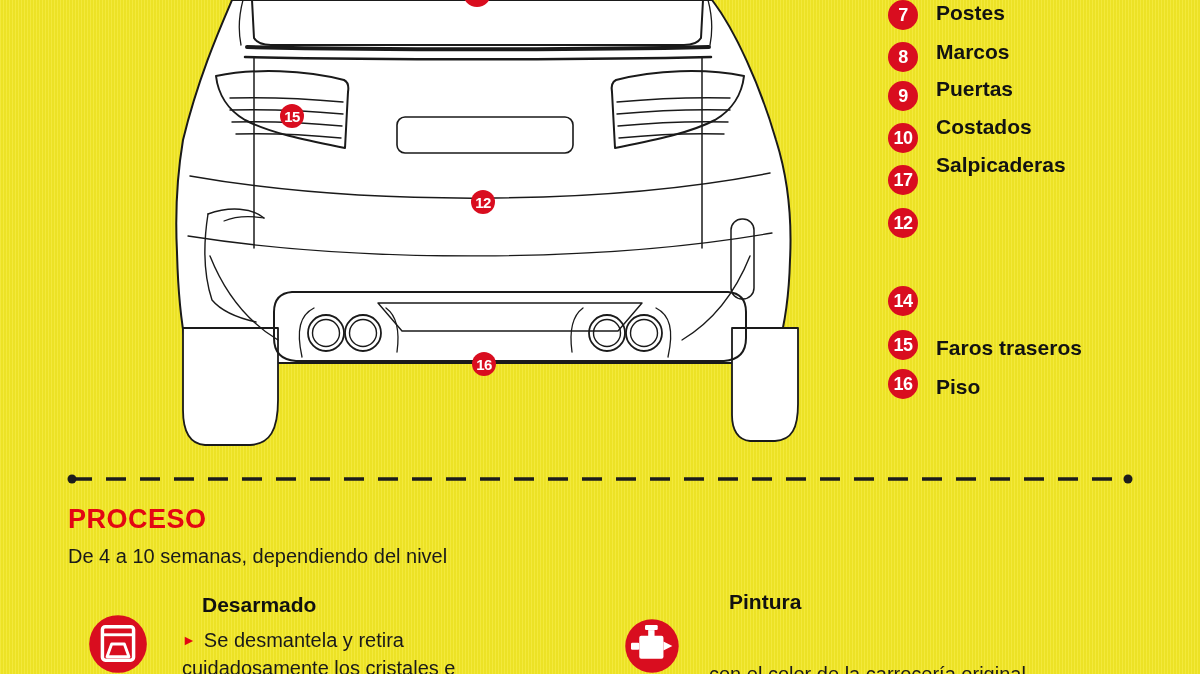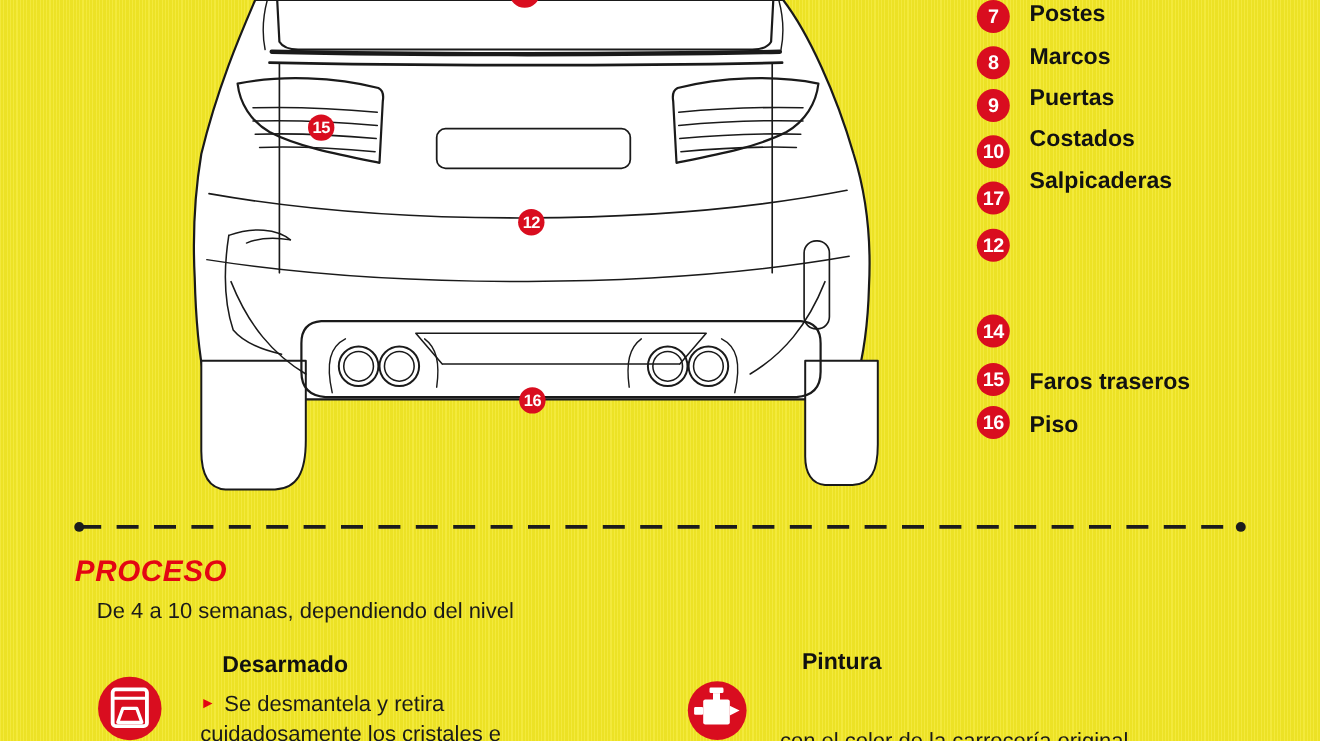--- a/index.html
+++ b/index.html
@@ -37,23 +37,23 @@
   .llabel{
     position:absolute;left:48px;font-size:21px;font-weight:bold;color:#121212;
     white-space:nowrap;line-height:30px;
   }
   .lrow.wrap2 .llabel{white-space:normal;width:120px;line-height:29px;}
   
   .sep{position:absolute;left:0;top:470px;}
   
   .ptitle{
     position:absolute;left:68px;top:504px;font-size:27px;font-weight:bold;
-    color:#e30613;letter-spacing:0.5px;font-style:italic;
-  }
-  .psub{position:absolute;left:68px;top:545px;font-size:20px;color:#1a1a1a;margin-left:20px;}
+    color:#e30613;letter-spacing:0.5px;
+  }
+  .psub{position:absolute;left:68px;top:545px;font-size:20px;color:#1a1a1a;}
   .step-title{position:absolute;font-size:21px;font-weight:bold;color:#111;padding-left:22px;}
   .pline{position:absolute;font-size:20px;color:#1a1a1a;white-space:nowrap;}
   .arrow{color:#e30613;font-size:14px;margin-right:8px;position:relative;top:-2px;}
   .step-icon{position:absolute;}
 </style>
 </head>
 <body>
 
 <div class="page">
 

